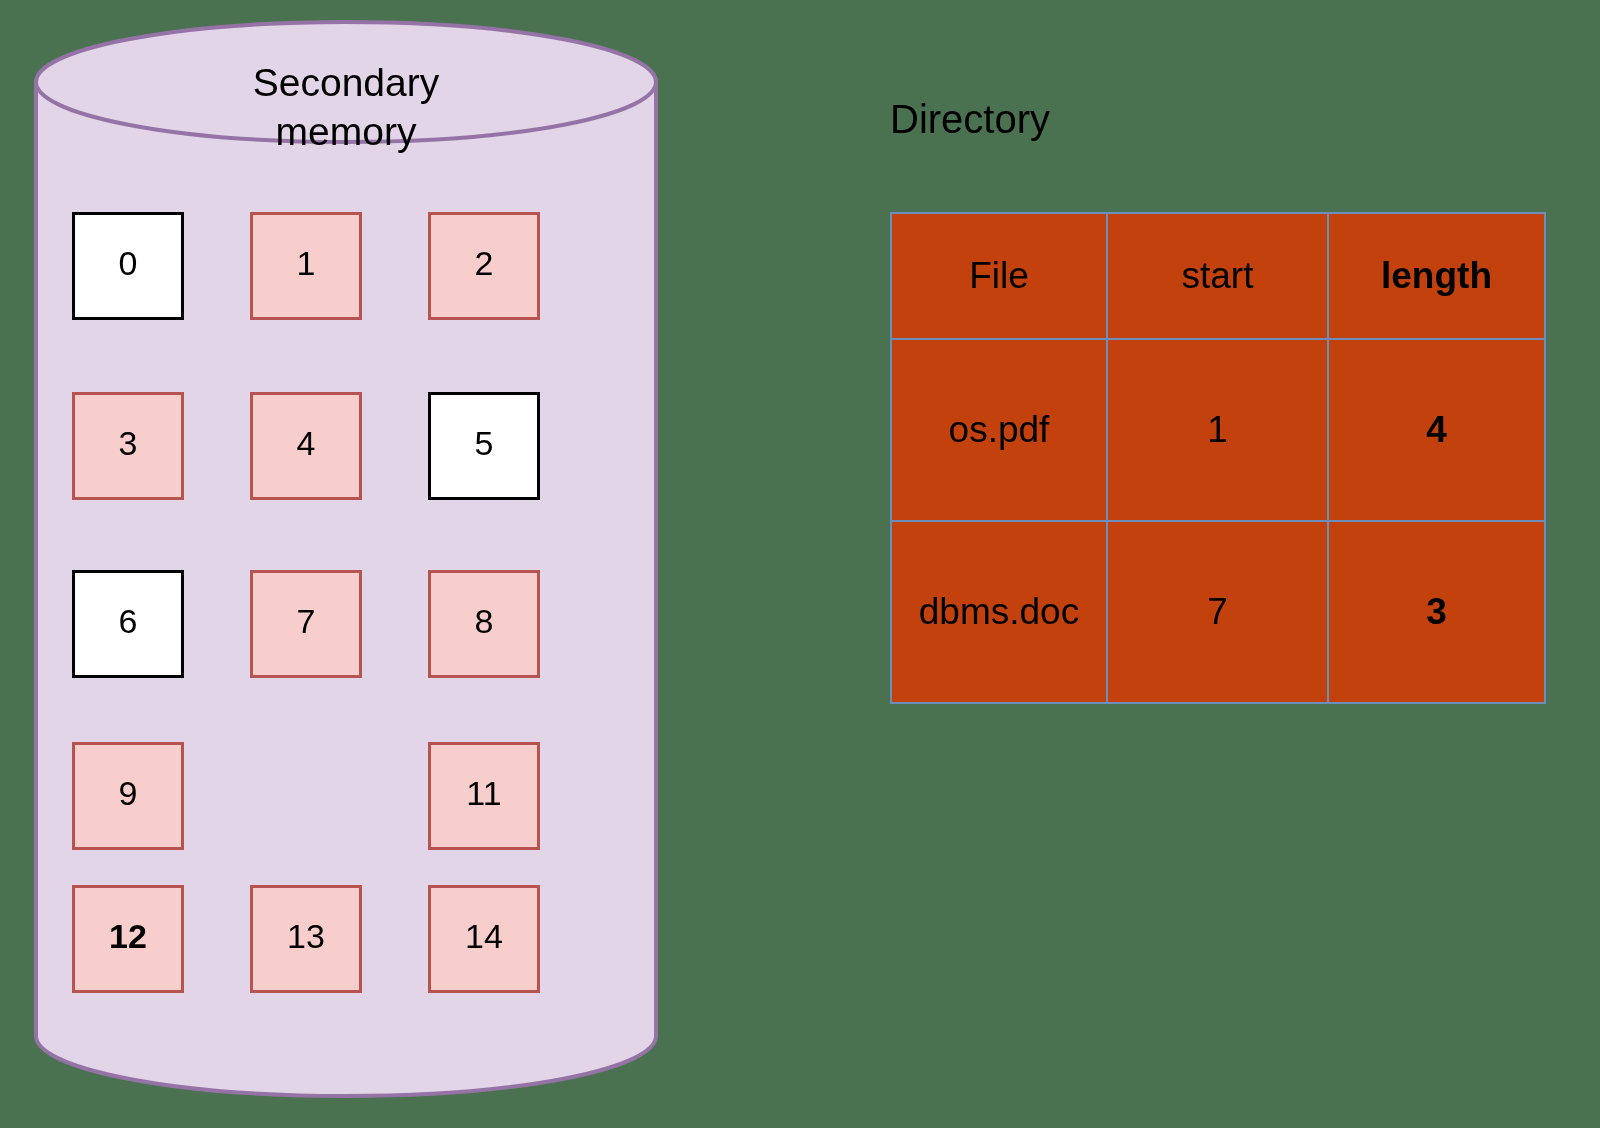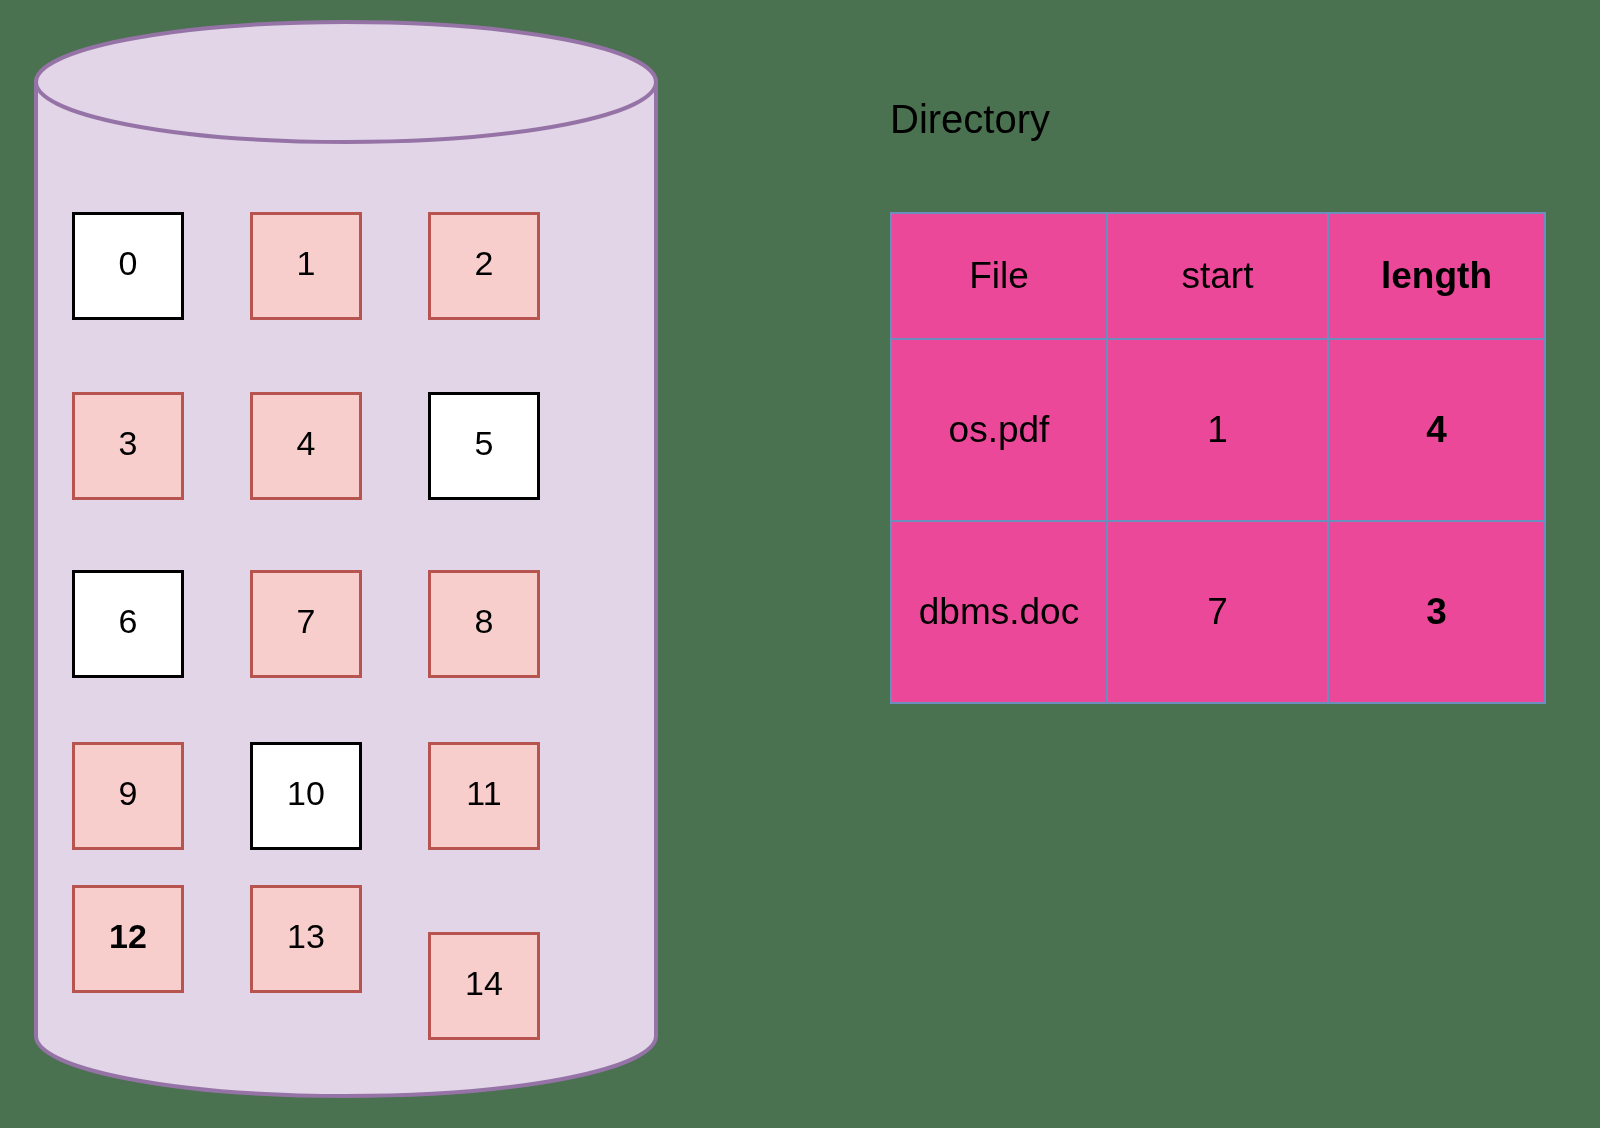--- a/index.html
+++ b/index.html
@@ -88,21 +88,21 @@
   }
   .dir-table {
     position: absolute;
     left: 890px;
     top: 212px;
     width: 648px;
     border-collapse: collapse;
     table-layout: fixed;
   }
   .dir-table td {
-    background: #ec4899;
+    background: #c2410c;
     border: 2px solid #6c8ebf;
     color: #000000;
     font-size: 37px;
     text-align: center;
     vertical-align: middle;
     padding: 0;
   }
   .dir-table tr { height: 182px; }
   .dir-table tr:first-child { height: 126px; }
   .dir-table td.col-file   { width: 214px; }
@@ -115,20 +115,22 @@
 <div id="stage">
 
   <div class="cylinder-wrap">
     <svg class="cylinder-svg" viewBox="0 0 632 1074" preserveAspectRatio="none">
 
       <path d="M 6 60 L 6 1014 A 310 60 0 0 0 626 1014 L 626 60 Z" fill="#e1d5e7" stroke="#9673a6" stroke-width="4"></path>
 
       <ellipse cx="316" cy="60" rx="310" ry="60" fill="#e1d5e7" stroke="#9673a6" stroke-width="4"></ellipse>
     </svg>
 
+    <div class="cyl-label">Secondary
+memory</div>
 
     <div class="blocks">
 
     <div class="block free" style="left: 42px; top: 190px;">
           <span>0</span>
         </div>
         <div class="block used" style="left: 220px; top: 190px;">
           <span>1</span>
         </div>
         <div class="block used" style="left: 398px; top: 190px;">
@@ -148,33 +150,30 @@
         </div>
         <div class="block used" style="left: 220px; top: 548px;">
           <span>7</span>
         </div>
         <div class="block used" style="left: 398px; top: 548px;">
           <span>8</span>
         </div>
         <div class="block used" style="left: 42px; top: 720px;">
           <span>9</span>
         </div>
-        <div class="block free" style="left: 220px; top: 720px;">
-          <span>10</span>
-        </div>
         <div class="block used" style="left: 398px; top: 720px;">
           <span>11</span>
         </div>
         <div class="block used" style="left: 42px; top: 863px; font-weight: bold;">
           <span>12</span>
         </div>
         <div class="block used" style="left: 220px; top: 863px;">
           <span>13</span>
         </div>
-        <div class="block used" style="left: 398px; top: 863px; margin-top: 47px;">
+        <div class="block used" style="left: 398px; top: 863px;">
           <span>14</span>
         </div>
       </div>
   </div>
 
   <div class="dir-title">Directory</div>
 
   <table class="dir-table">
     <tbody>
       <tr>

